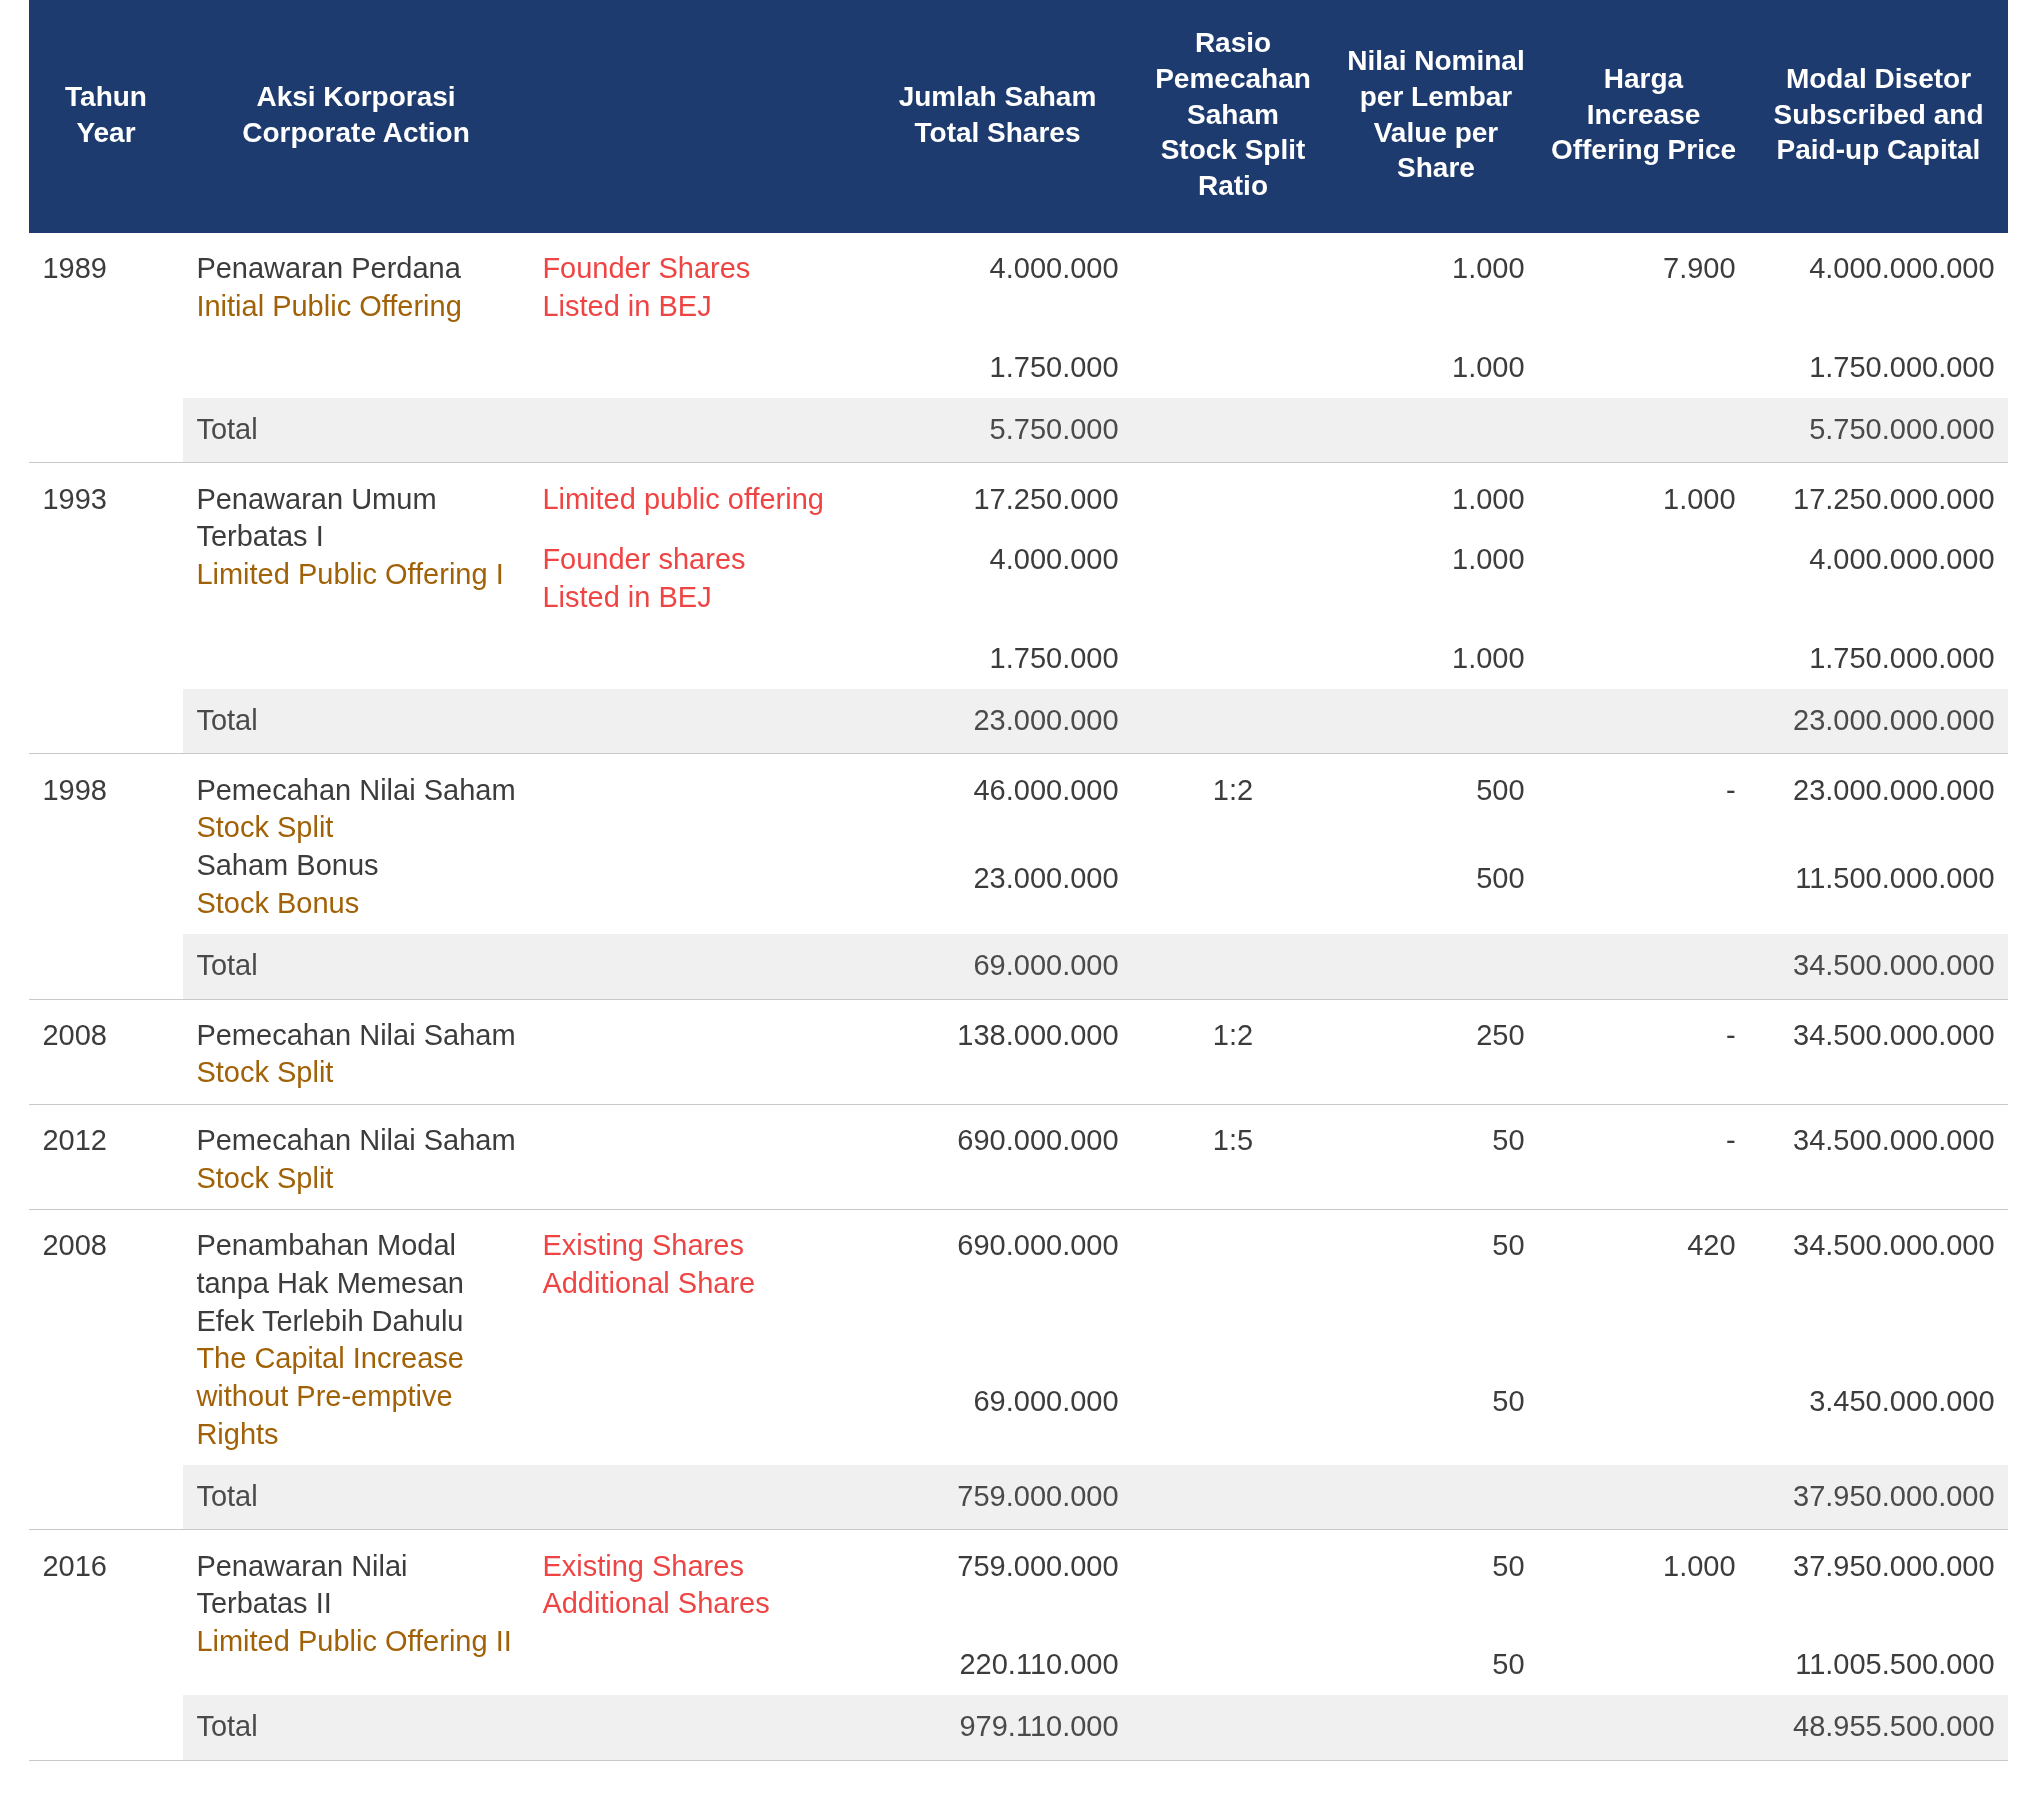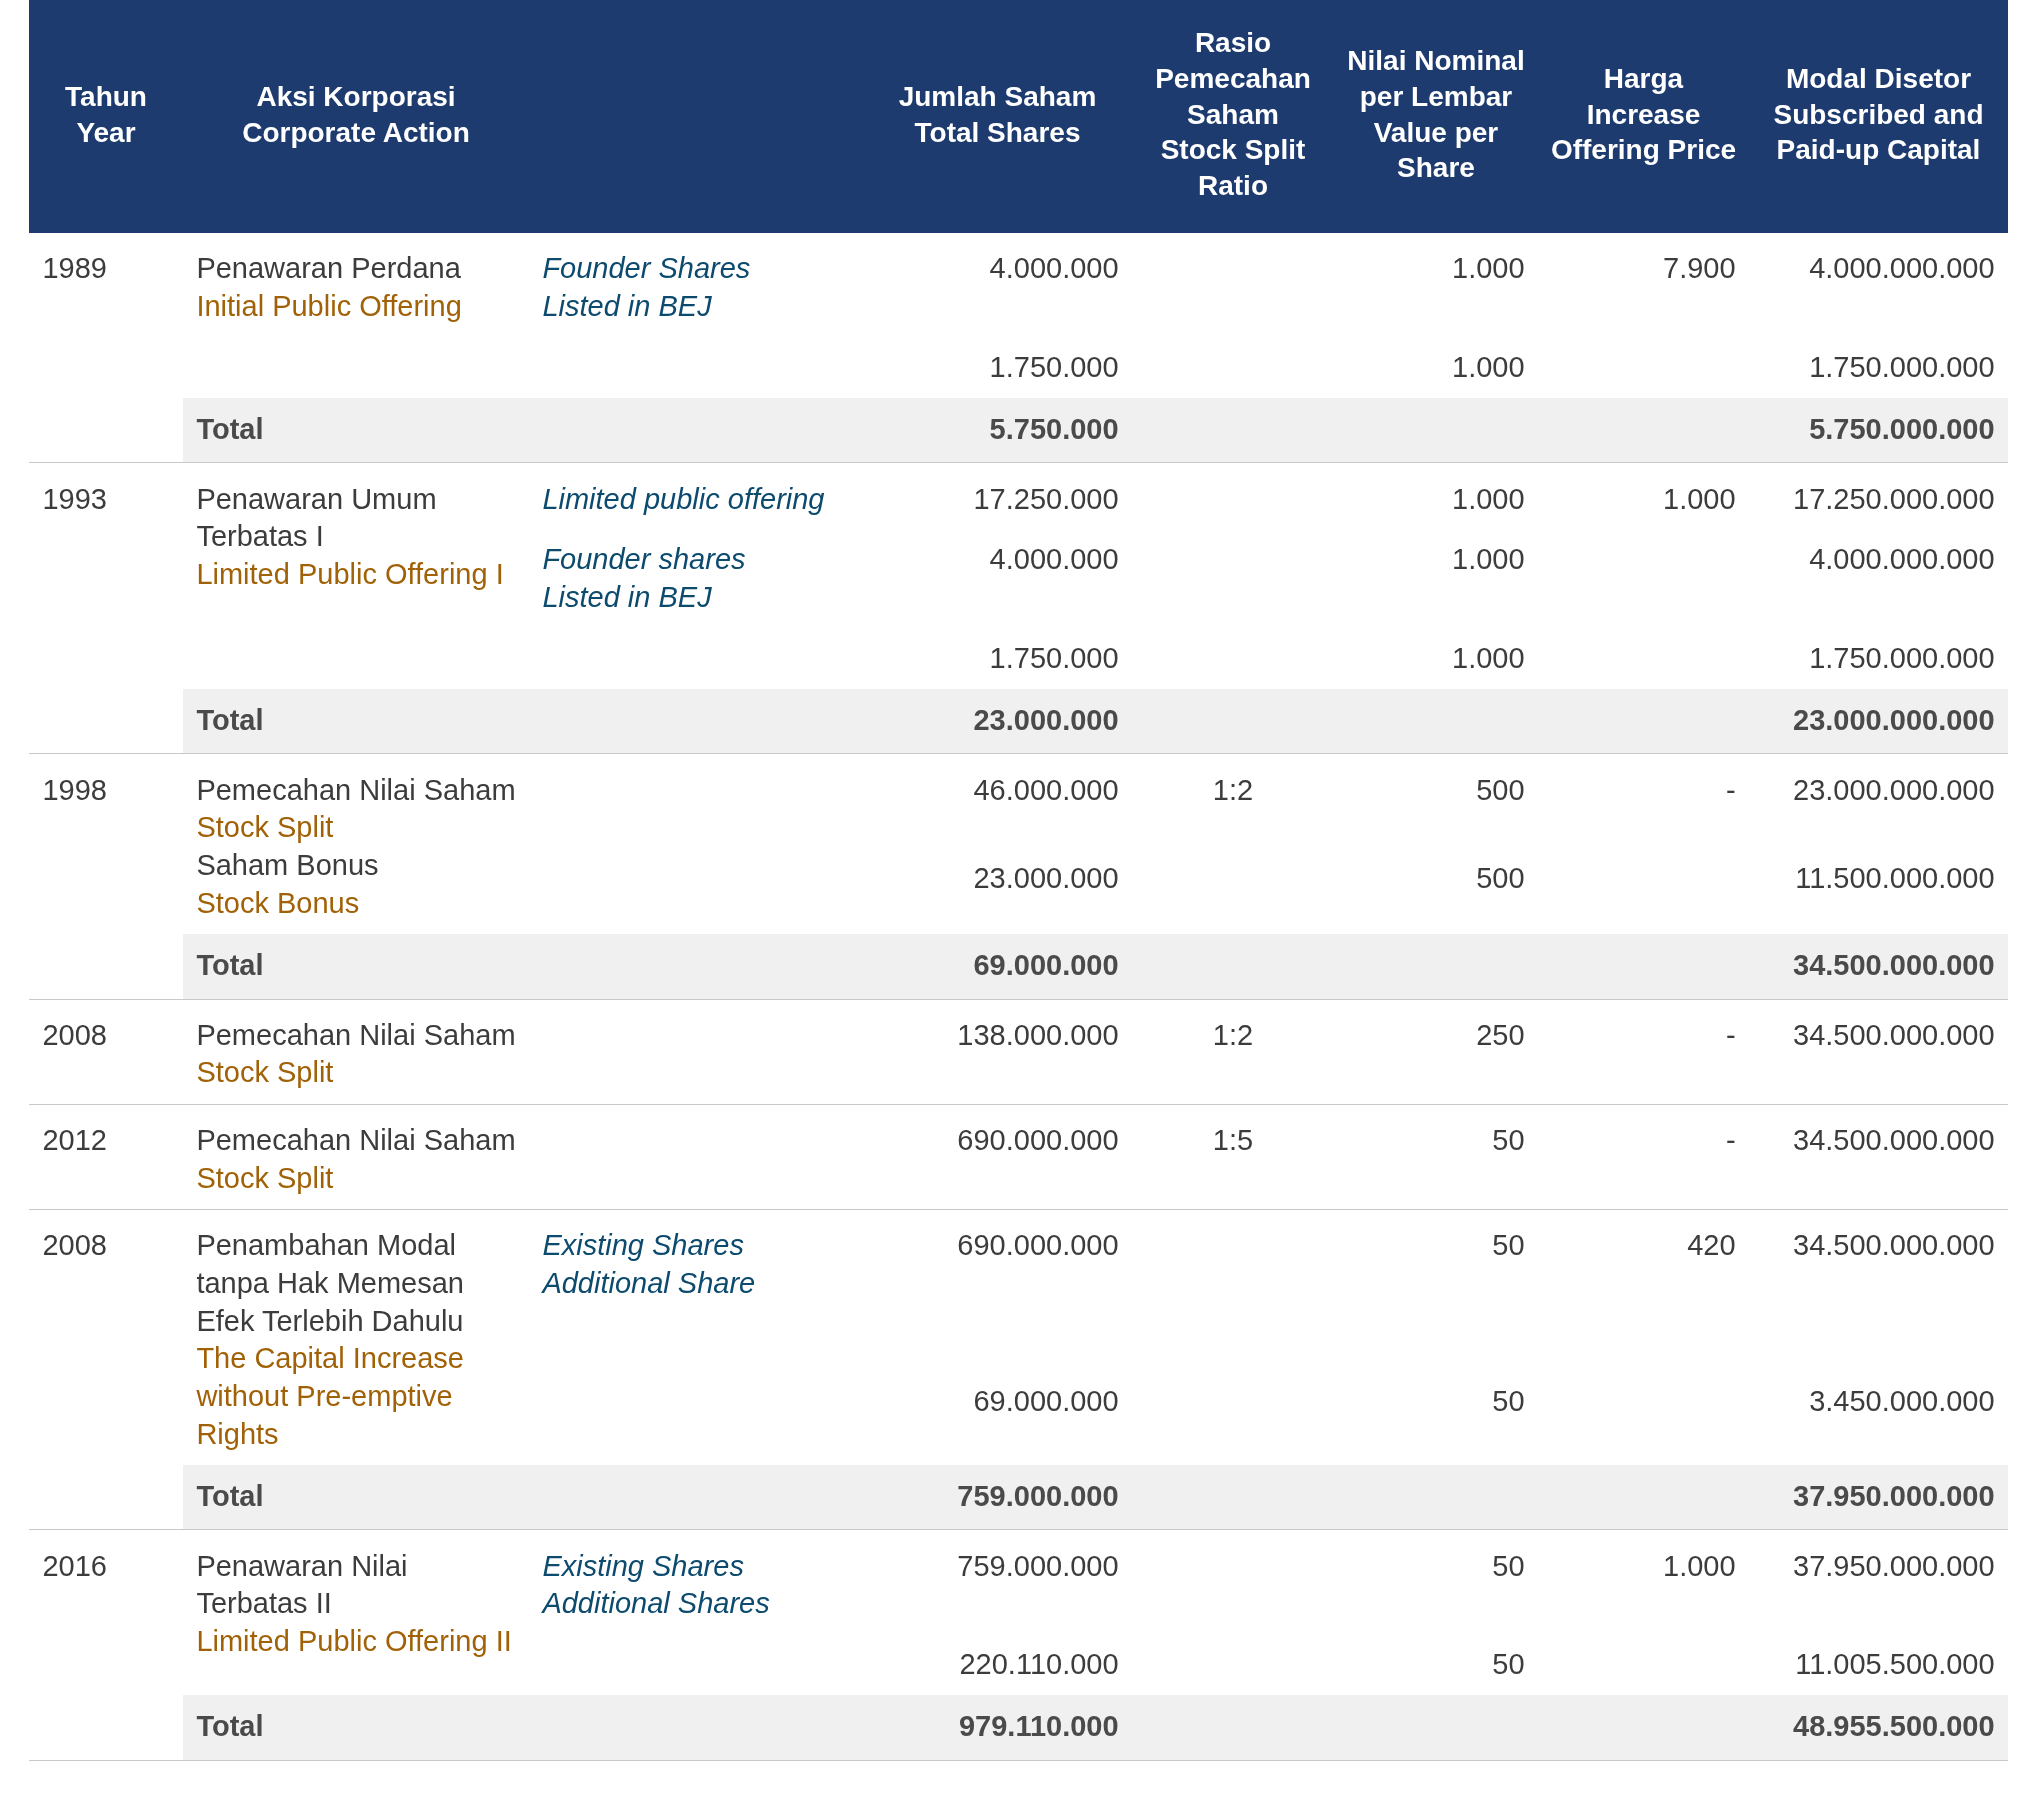--- a/index.html
+++ b/index.html
@@ -67,38 +67,36 @@
     font-size: 29px;
     padding-top: 13.4px;
   }
   td.action {
     color: #3c3c3c;
   }
   td.action .en {
     color: #a16207;
   }
   td.note {
-    font-style: italic;
-    color: #0c4a6e;
+    color: #ef4444;
     margin-top: 28px;
   }
   td.num {
     text-align: right;
     white-space: nowrap;
   }
   td.num-c {
     text-align: center;
     white-space: nowrap;
   }
   tr.total-row td {
     background: #f0f0f0;
     color: #4a4a4a;
     padding-top: 13.4px;
     padding-bottom: 13.4px;
-    font-weight: bold;
   }
   tr.total-row td.total-label {
     text-align: left;
   }
   tr.total-row td.year { background: #ffffff; }
   tr.tail-rule td {
     border-top: 1.9px solid #c9c9c9;
     height: 0;
     padding: 0;
     font-size: 0;

